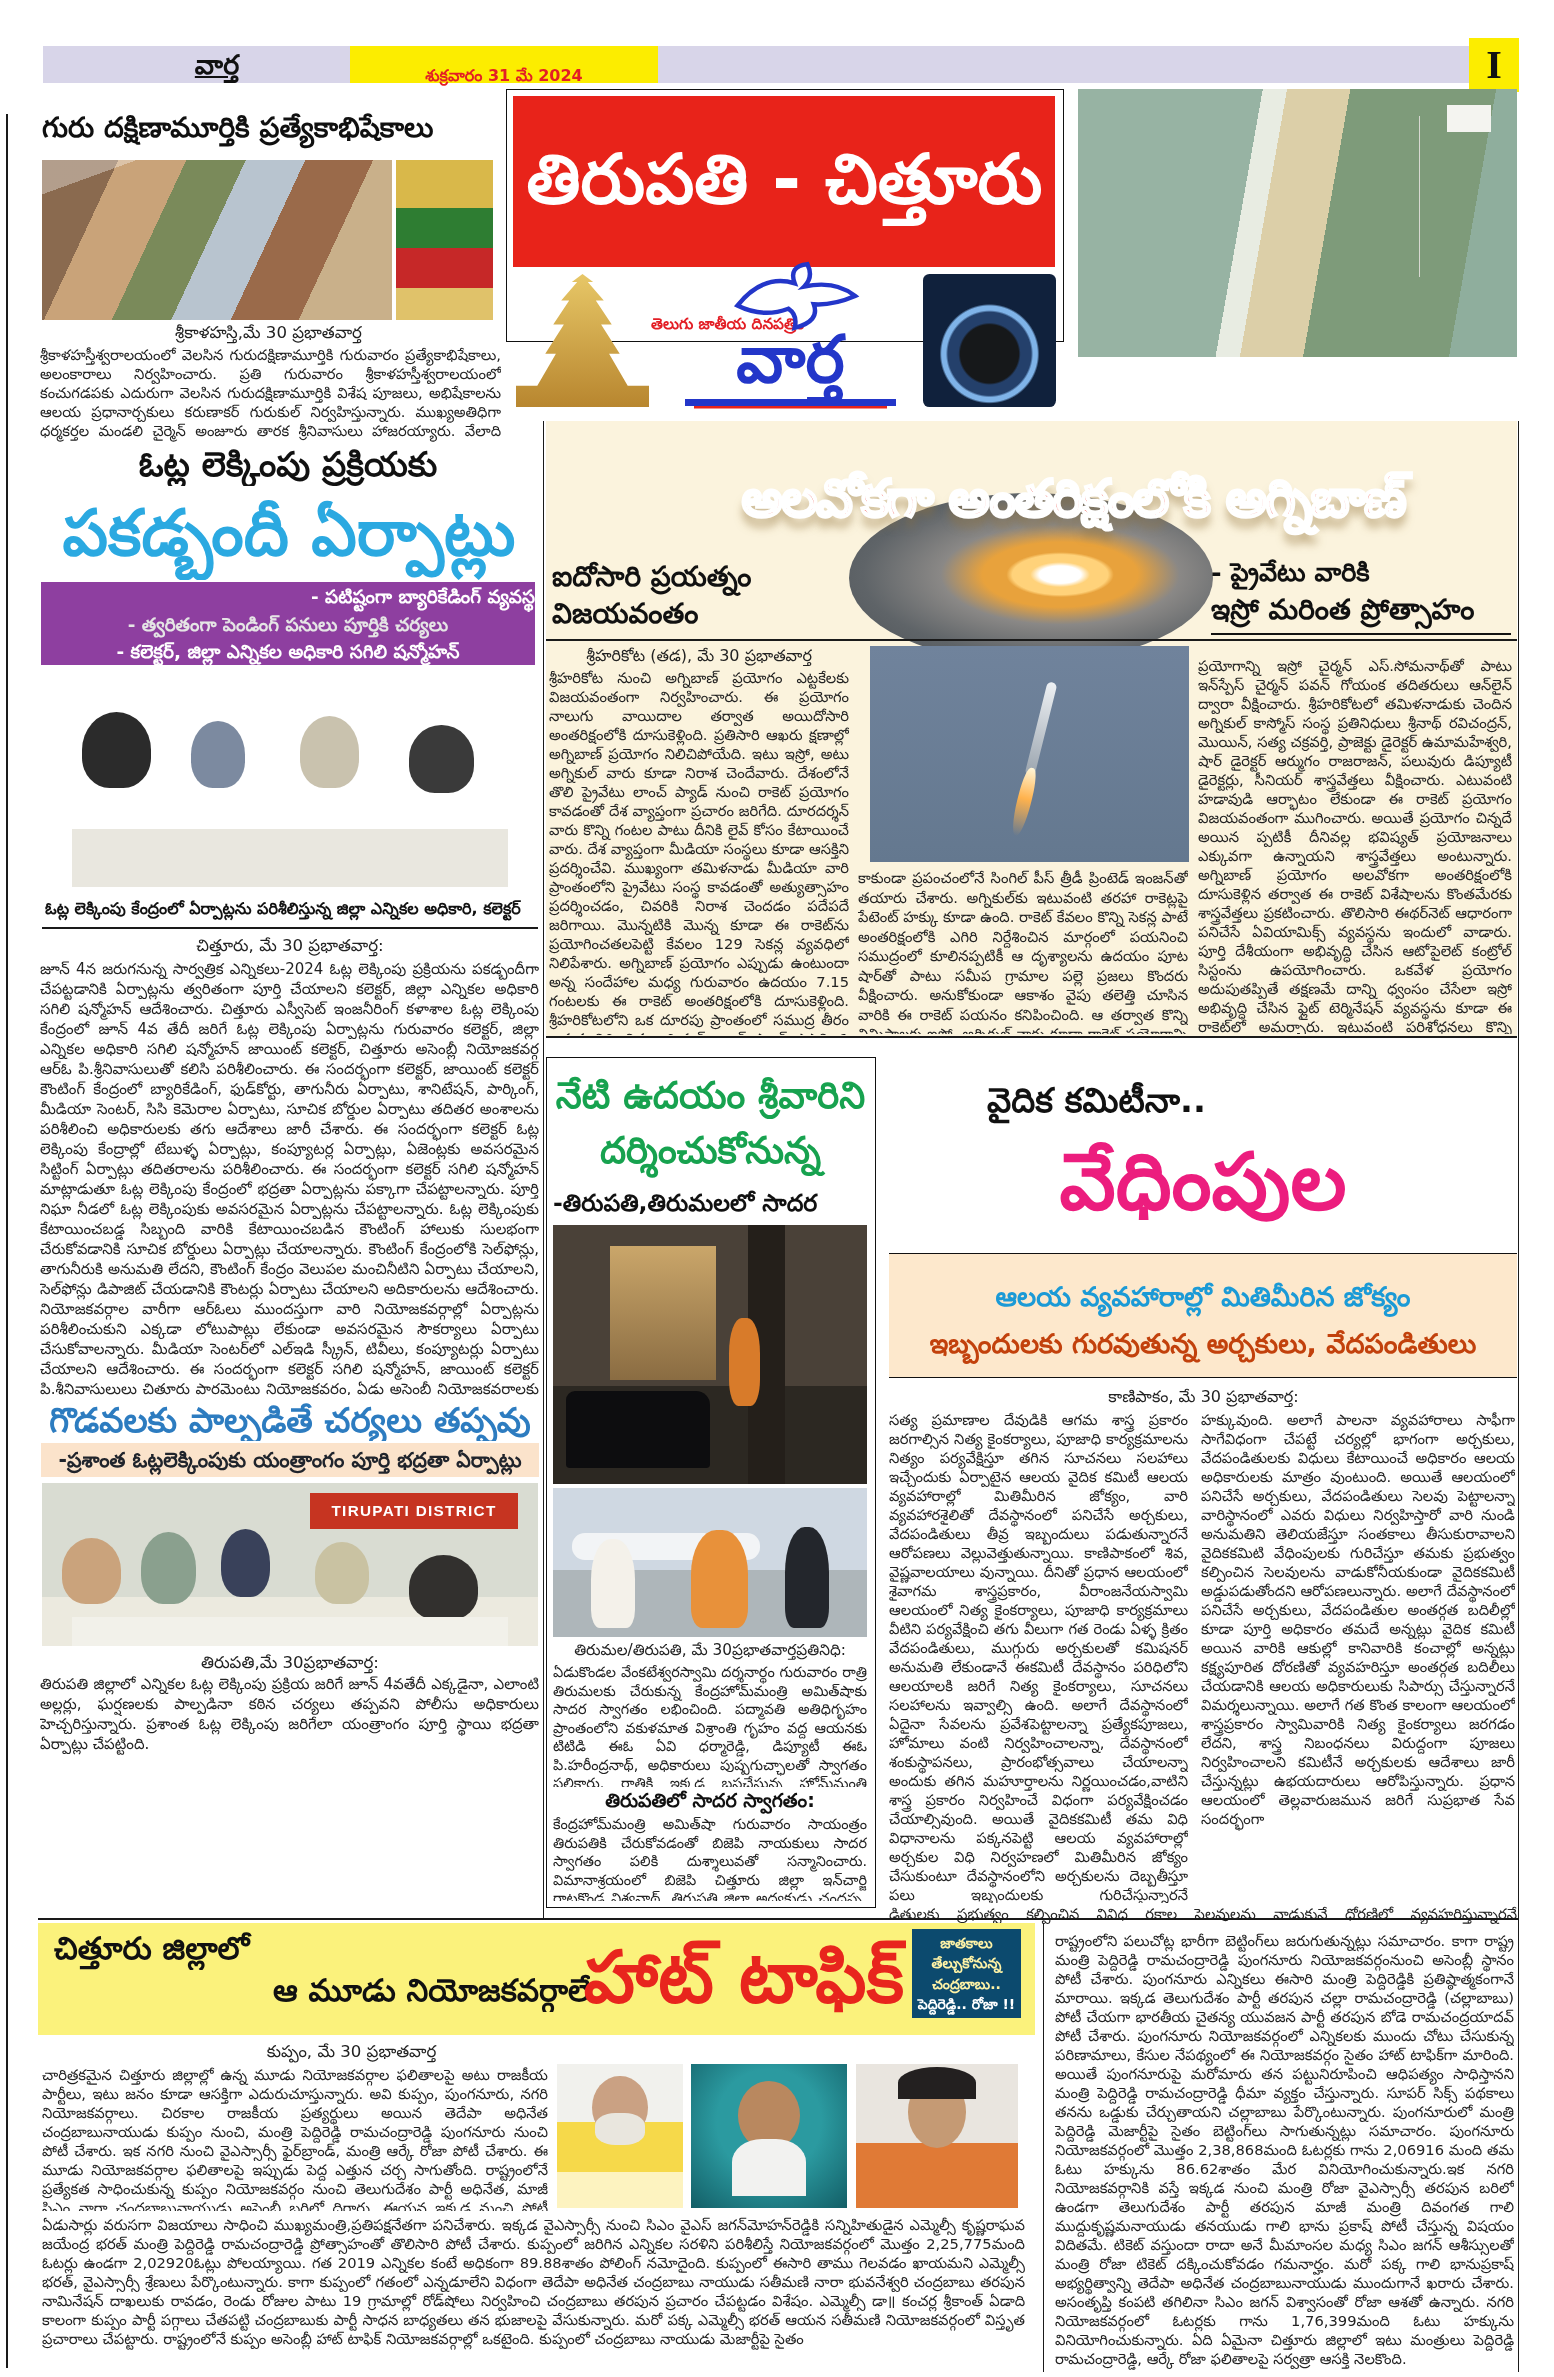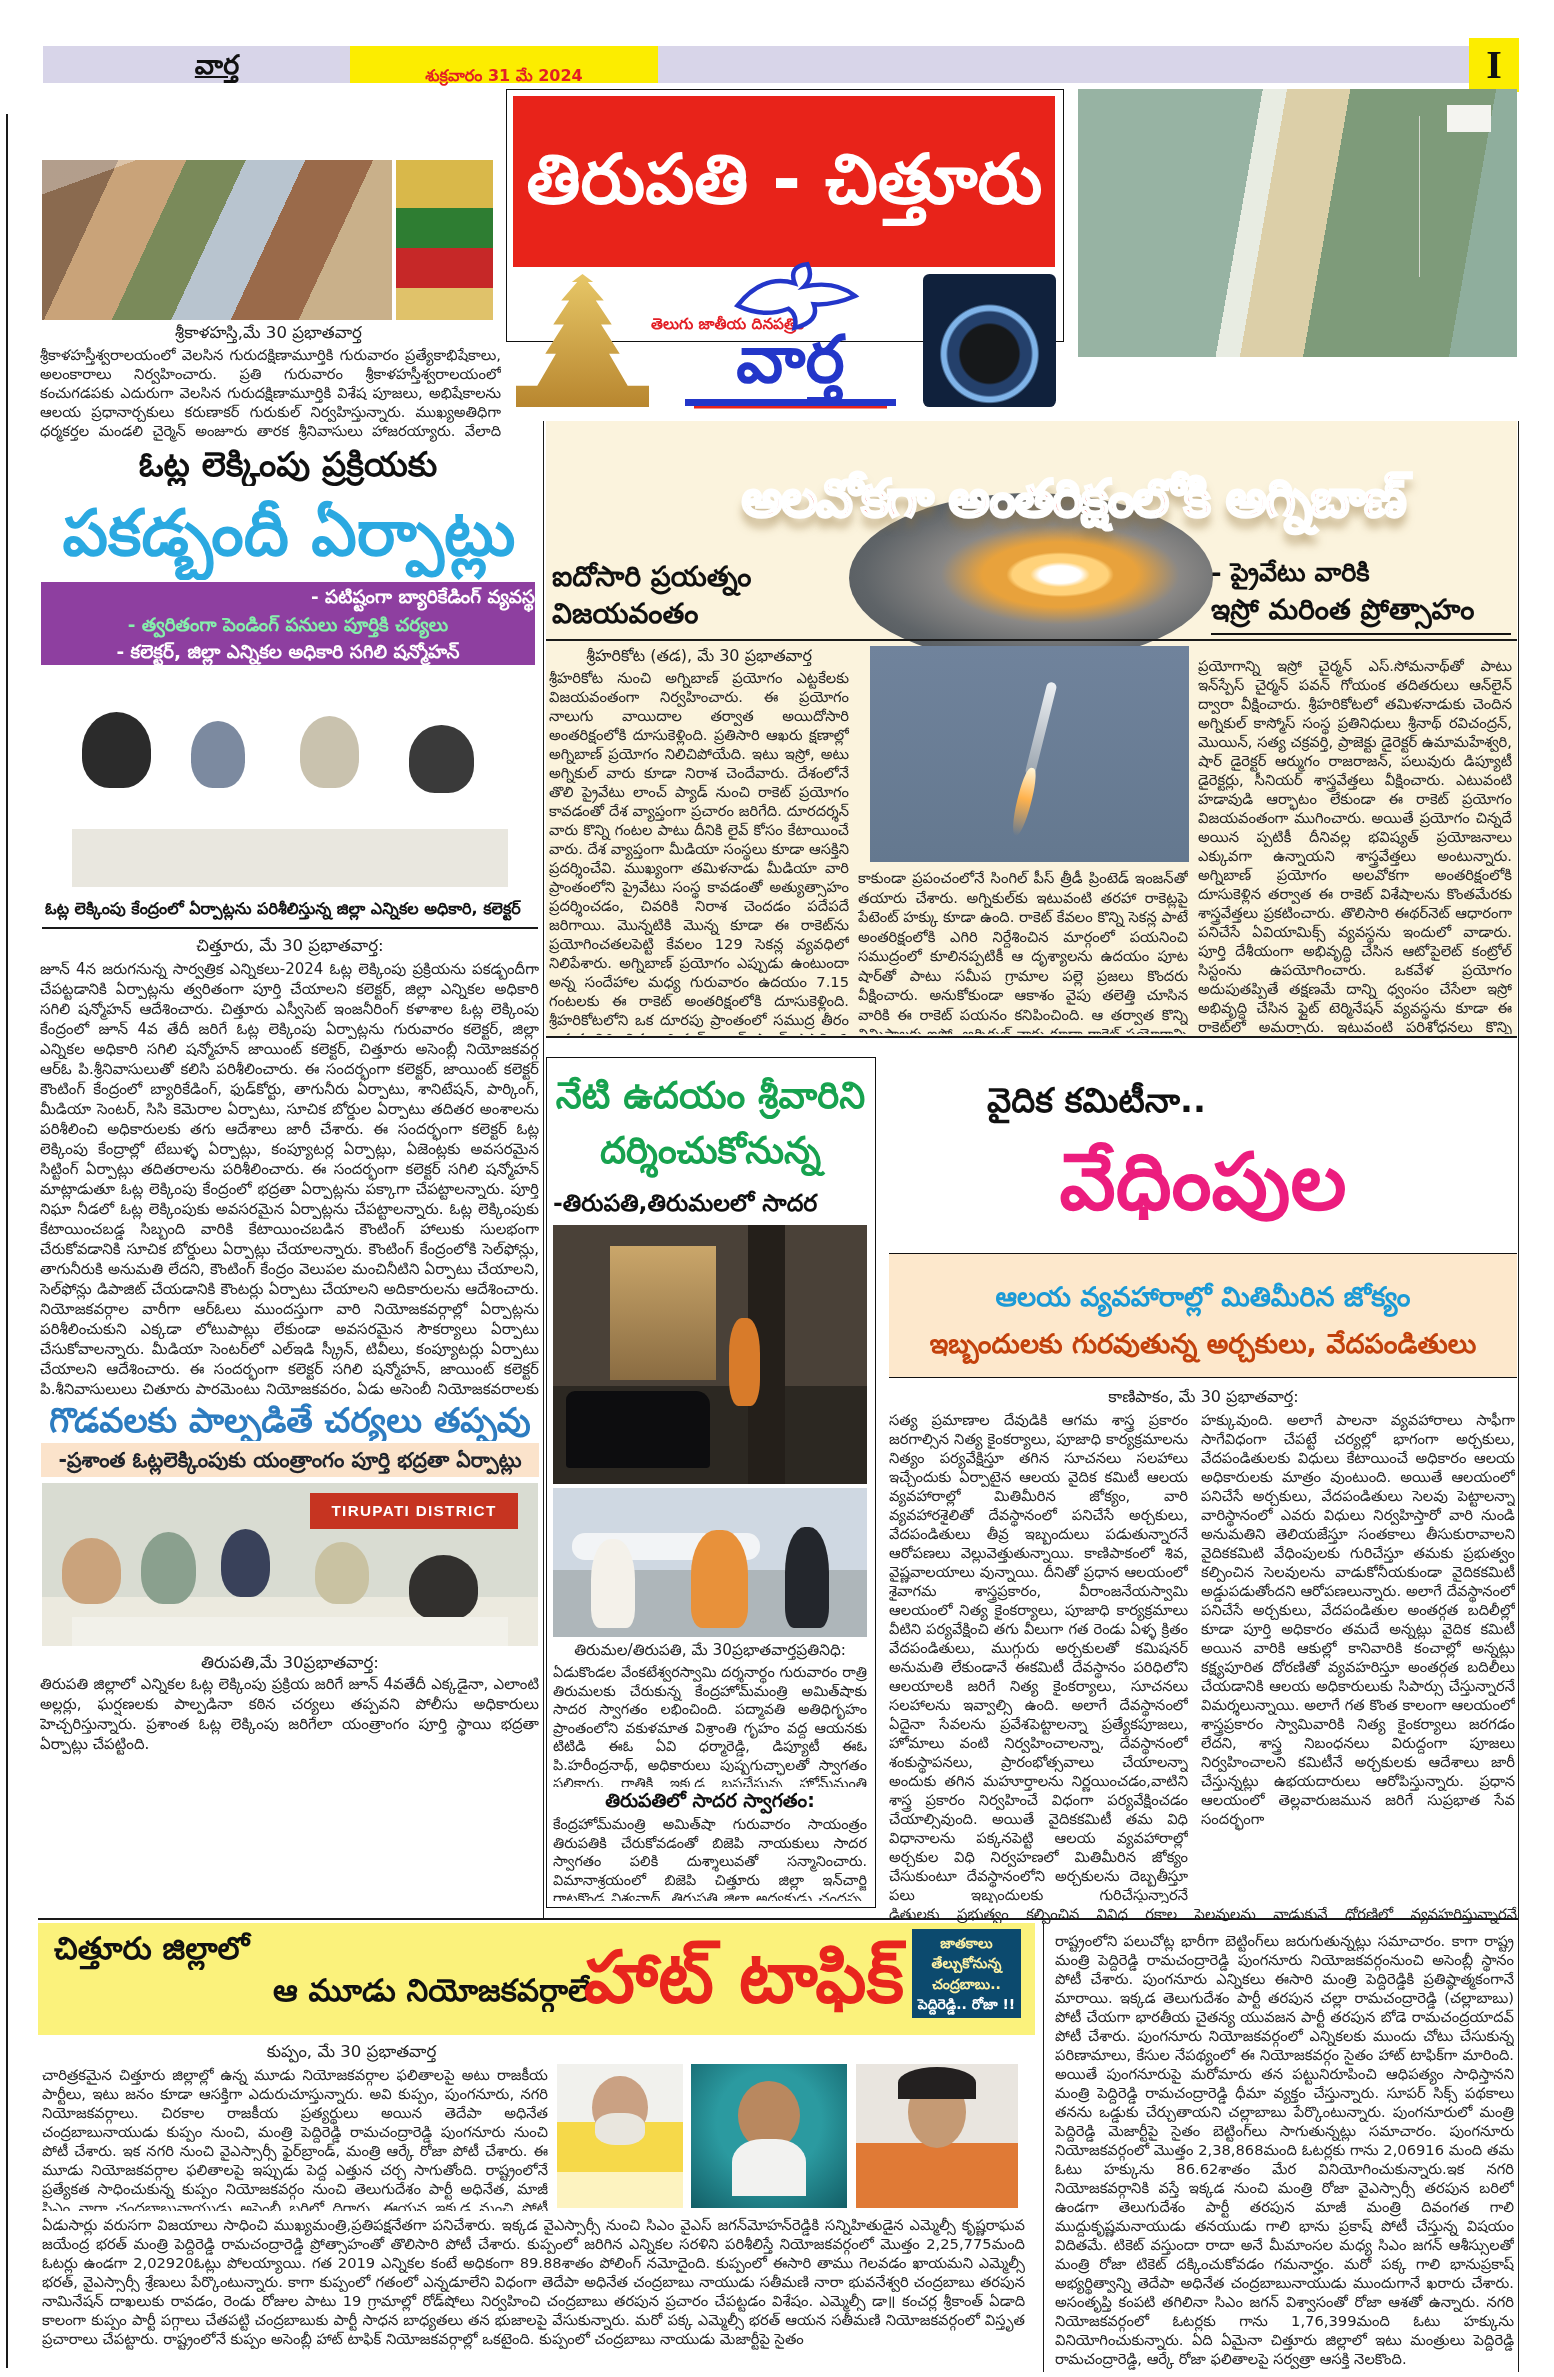--- a/index.html
+++ b/index.html
@@ -27,32 +27,33 @@
   <div class="abs rule" style="left:6.4px;top:114px;width:1.9px;height:2254px;"></div>
   <div class="abs rule" style="left:1518px;top:421px;width:1.3px;height:1951px;"></div>
 
   <div class="abs" style="left:43px;top:46px;width:1444px;height:37px;background:#d8d5e9;"></div>
   <div class="abs ctr bold" style="left:147px;top:49px;width:140px;height:33px;font-size:27px;line-height:32px;color:#111;text-decoration:underline;">వార్త</div>
   <div class="abs" style="left:350px;top:46px;width:308px;height:37px;background:#fced00;"></div>
   <div class="abs ctr bold" style="left:350px;top:46px;width:308px;height:37px;font-size:16px;line-height:37px;color:#e31e25;margin-top:11px;">శుక్రవారం 31 మే 2024</div>
   <div class="abs" style="left:1469px;top:38px;width:50px;height:54px;background:#fced00;"></div>
   <div class="abs ctr bold serif" style="left:1469px;top:38px;width:50px;height:54px;font-size:40px;line-height:54px;color:#111;">I</div>
 
+  <div class="abs bold clip" style="left:42px;top:107px;width:461px;height:42px;font-size:28px;line-height:41px;color:#101010;">గురు దక్షిణామూర్తికి ప్రత్యేకాభిషేకాలు</div>
   <div class="abs photo" style="left:42px;top:160px;width:350px;height:160px;background:
        linear-gradient(160deg,rgba(255,255,255,.35) 0 12%,rgba(0,0,0,0) 12%),
        linear-gradient(115deg,#8a6a4f 0 18%,#c9a379 18% 34%,#7a8a5a 34% 48%,#b8c4cf 48% 62%,#9a6a4a 62% 78%,#c9b08a 78%);"></div>
   <div class="abs photo" style="left:396px;top:160px;width:97px;height:160px;background:linear-gradient(#d9b84a 0 30%,#2e7d32 30% 55%,#c62828 55% 80%,#e0c26a 80%);"></div>
   <div class="abs ctr" style="left:42px;top:323px;width:453px;height:20.4px;font-size:16.6px;color:#222;">శ్రీకాళహస్తి,మే 30 ప్రభాతవార్త</div>
   <div class="abs jt" style="left:40px;top:345px;width:461px;height:97px;font-size:14.7px;line-height:19px;">శ్రీకాళహస్తీశ్వరాలయంలో వెలసిన గురుదక్షిణామూర్తికి గురువారం ప్రత్యేకాభిషేకాలు, అలంకారాలు నిర్వహించారు. ప్రతి గురువారం శ్రీకాళహస్తీశ్వరాలయంలో కంచుగడపకు ఎదురుగా వెలసిన గురుదక్షిణామూర్తికి విశేష పూజలు, అభిషేకాలను ఆలయ ప్రధానార్చకులు కరుణాకర్ గురుకుల్ నిర్వహిస్తున్నారు. ముఖ్యఅతిధిగా ధర్మకర్తల మండలి చైర్మెన్ అంజూరు తారక శ్రీనివాసులు హాజరయ్యారు. వేలాది మంది భక్తులు హాజరయ్యారు.</div>
 
   <div class="abs ctr bold clip" style="left:42px;top:444px;width:492px;height:42px;font-size:34px;line-height:41px;color:#111;">ఓట్ల లెక్కింపు ప్రక్రియకు</div>
   <div class="abs ctr bold clip" style="left:38px;top:489px;width:502px;height:91px;font-size:64px;line-height:89px;color:#2ba9e1;">పకడ్బందీ ఏర్పాట్లు</div>
   <div class="abs" style="left:41px;top:582px;width:494px;height:83px;background:#8e3fa0;">
     <div class="ctr bold" style="font-size:18.5px;line-height:27.5px;color:#fff;margin-top:1.3px;text-align:right;">- పటిష్టంగా బ్యారికేడింగ్ వ్యవస్థ</div>
-    <div class="ctr bold" style="font-size:18.5px;line-height:27.5px;color:#86efac;">- త్వరితంగా పెండింగ్ పనులు పూర్తికి చర్యలు</div>
+    <div class="ctr bold" style="font-size:18.5px;line-height:27.5px;color:#e5e5e5;">- త్వరితంగా పెండింగ్ పనులు పూర్తికి చర్యలు</div>
     <div class="ctr bold" style="font-size:18.5px;line-height:27.5px;color:#fff;">- కలెక్టర్, జిల్లా ఎన్నికల అధికారి సగిలి షన్మోహన్</div>
   </div>
   <div class="abs photo" style="left:42px;top:671px;width:496px;height:225px;background:
        linear-gradient(#b9bdb4 0 55%,#3f8a46 55% 70%,#dfе0da 70%),
        linear-gradient(#b9bdb4 0 55%,#3f8a46 55% 70%,#dfe0da 70%);">
     <div style="position:absolute;left:8%;top:18%;width:14%;height:34%;background:#2b2b2b;border-radius:50% 50% 40% 40%;"></div>
     <div style="position:absolute;left:30%;top:22%;width:11%;height:30%;background:#7c8aa0;border-radius:50% 50% 40% 40%;"></div>
     <div style="position:absolute;left:52%;top:20%;width:12%;height:32%;background:#c9c2ae;border-radius:50% 50% 40% 40%;"></div>
     <div style="position:absolute;left:74%;top:24%;width:13%;height:30%;background:#3a3a3a;border-radius:50% 50% 40% 40%;"></div>
     <div style="position:absolute;left:6%;bottom:4%;width:88%;height:26%;background:#e9e7df;"></div>

